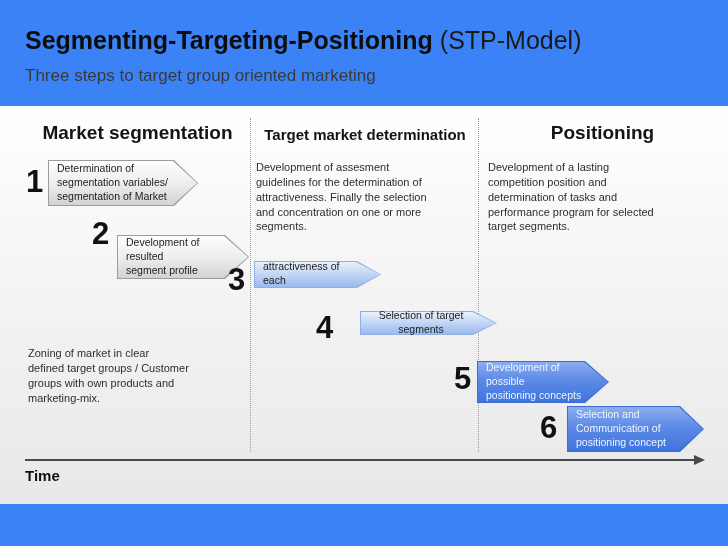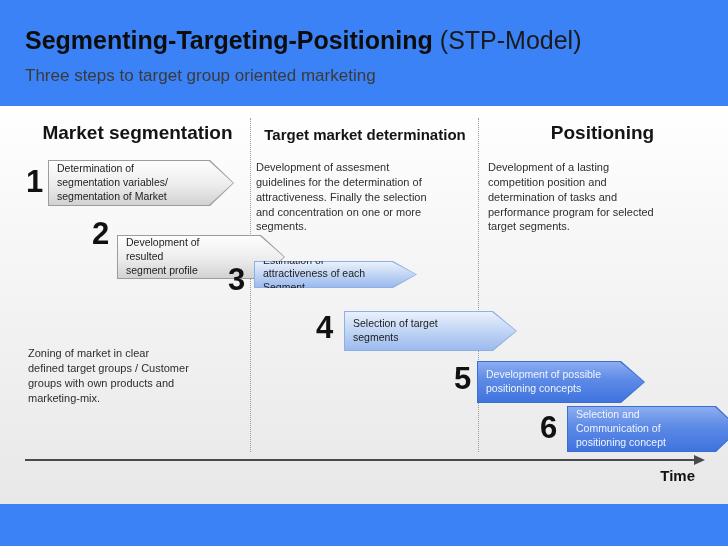--- a/index.html
+++ b/index.html
@@ -19,49 +19,49 @@
   .col-header{position:absolute;font-weight:700;color:#141414;text-align:center;}
   .h-left{left:25px;top:122px;width:225px;font-size:19px;}
   .h-mid{left:252px;top:126px;width:226px;font-size:15px;}
   .h-right{left:480px;top:122px;width:245px;font-size:19px;}
   .col-desc{position:absolute;font-size:11px;line-height:1.35;color:#2e2e2e;
     white-space:pre-line;}
   .d-left{left:28px;top:346px;width:205px;}
   .d-mid{left:256px;top:160px;width:216px;}
   .d-right{left:488px;top:160px;width:232px;}
   
-  .arrow{position:absolute;filter:drop-shadow(2px 2px 2px rgba(90,90,90,.45));padding-left:36px;}
+  .arrow{position:absolute;filter:drop-shadow(2px 2px 2px rgba(90,90,90,.45));}
   .arrow,.arrow .fill{
     clip-path:polygon(0 0,calc(100% - 24px) 0,100% 50%,calc(100% - 24px) 100%,0 100%);
   }
   .arrow .fill{position:absolute;inset:1px;}
   .v-gray{background:#9c9c9c;}
   .v-gray .fill{background:linear-gradient(180deg,#fefefe 0%,#ececec 55%,#d2d2d2 100%);}
   .v-lightblue{background:#8fb0e4;}
   .v-lightblue .fill{background:linear-gradient(180deg,#eaf1fc 0%,#c5d8f5 45%,#9bbaee 100%);}
   .v-blue{background:#3a6ed0;}
   .v-blue .fill{background:linear-gradient(180deg,#8cadf0 0%,#5d8ae6 45%,#3f73de 100%);}
   .arrow-label{position:absolute;left:9px;right:24px;top:50%;transform:translateY(-50%);
     font-size:10.5px;line-height:1.32;white-space:pre-line;color:#1c1c1c;}
   .v-blue .arrow-label{color:#eef4ff;}
   .a-1{left:48px;top:160px;width:150px;height:46px;}
   .a-2{left:117px;top:209px;width:132px;height:44px;margin-top:26px;}
   .a-3{left:254px;top:261px;width:127px;height:27px;}
-  .a-4{left:344px;top:311px;width:137px;height:40px;}
+  .a-4{left:360px;top:311px;width:137px;height:24px;text-align:center;}
   .a-5{left:477px;top:361px;width:132px;height:42px;}
   .a-6{left:567px;top:406px;width:137px;height:46px;}
   .step-num{position:absolute;font-size:31px;font-weight:700;color:#111;line-height:1;}
   .n-1{left:26px;top:166px;} .n-2{left:92px;top:218px;}
   .n-3{left:228px;top:264px;} .n-4{left:316px;top:312px;}
   .n-5{left:454px;top:363px;} .n-6{left:540px;top:412px;}
   
   .axis-line{position:absolute;left:25px;top:459px;width:670px;height:2px;background:#4a4a4a;}
   .axis-head{position:absolute;left:694px;top:455px;width:0;height:0;
     border-left:11px solid #4a4a4a;border-top:5px solid transparent;border-bottom:5px solid transparent;}
-  .axis-label{position:absolute;left:25px;top:467px;width:670px;text-align:right;
+  .axis-label{position:absolute;left:25px;top:467px;width:670px;text-align:left;
     font-size:15px;font-weight:700;color:#111;}
 </style>
 </head>
 <body>
 
 <div class="slide">
   <div class="band"></div>
 
   <div class="title"><b>Segmenting-Targeting-Positioning</b><span class="suffix"> (STP-Model)</span></div>
   <div class="subtitle">Three steps to target group oriented marketing</div>

